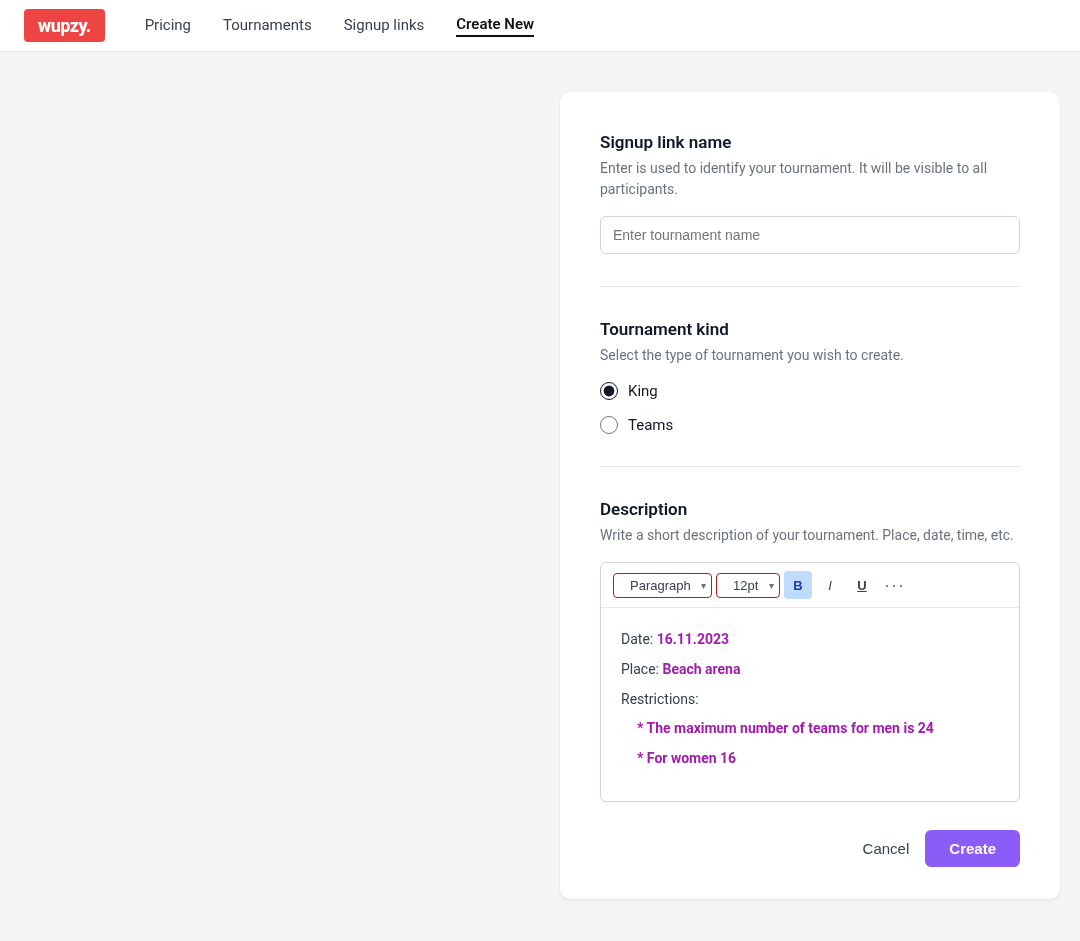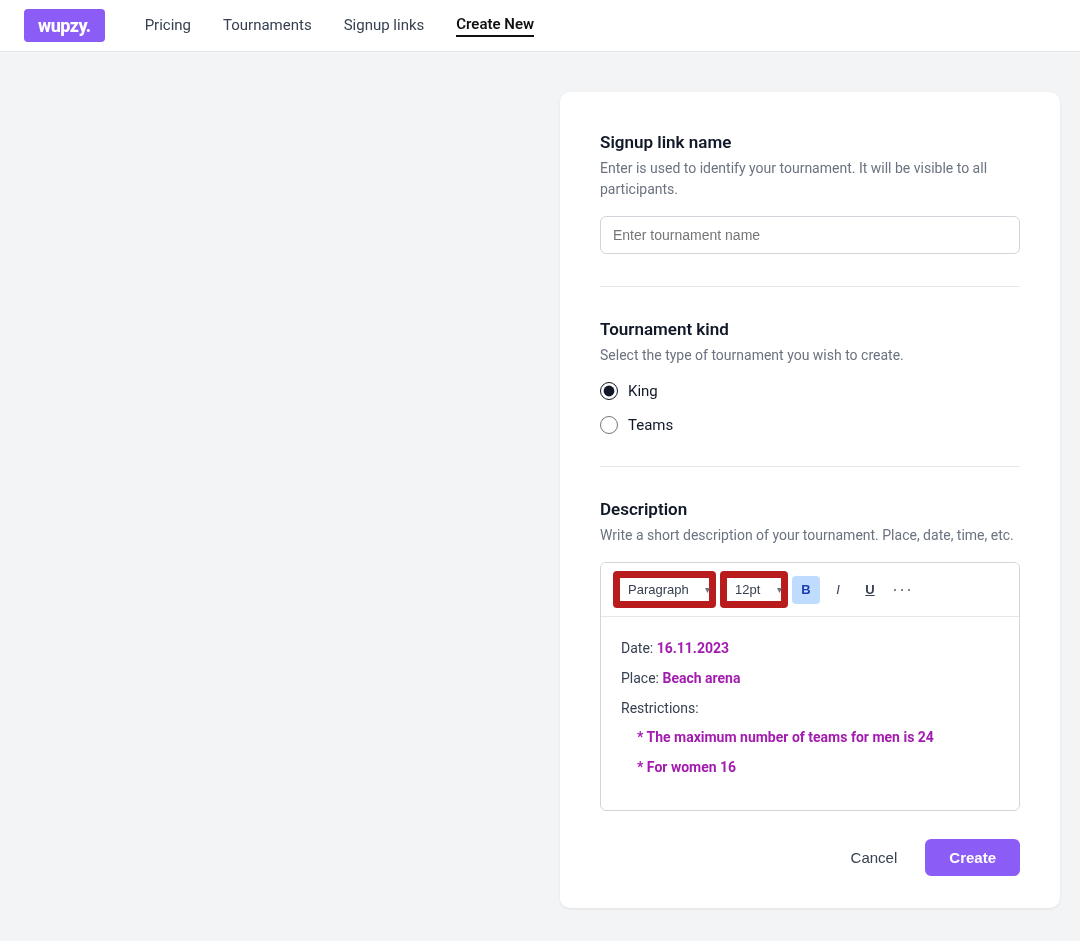--- a/index.html
+++ b/index.html
@@ -19,21 +19,21 @@
     .navbar {
       background-color: #ffffff;
       display: flex;
       align-items: center;
       padding: 0 24px;
       height: 52px;
       border-bottom: 1px solid #e5e7eb;
     }
 
     .logo {
-      background-color: #8b5cf6;
+      background-color: #ef4444;
       color: #ffffff;
       font-weight: 800;
       font-size: 18px;
       padding: 6px 14px;
       border-radius: 4px;
       margin-right: 40px;
       letter-spacing: -0.5px;
     }
 
     .nav-links {
@@ -144,23 +144,23 @@
     .editor-toolbar {
       display: flex;
       align-items: center;
       gap: 4px;
       padding: 8px 12px;
       border-bottom: 1px solid #e5e7eb;
       background: #fff;
     }
 
     .toolbar-select {
-      border: 7px solid #b91c1c;
+      border: 1px solid #b91c1c;
       border-radius: 4px;
-      padding: 4px 8px;
+      padding: 4px 16px;
       font-size: 13px;
       color: #374151;
       background: #fff;
       cursor: pointer;
       appearance: none;
       -webkit-appearance: none;
     }
 
     .toolbar-select-wrapper {
       position: relative;
@@ -239,21 +239,20 @@
 
     .editor-body .bullet {
       margin-left: 16px;
     }
 
     
     .form-actions {
       display: flex;
       justify-content: flex-end;
       align-items: center;
-      gap: 12px;
       margin-top: 28px;
     }
 
     .btn-cancel {
       background: transparent;
       border: none;
       font-size: 15px;
       color: #374151;
       cursor: pointer;
       padding: 8px 16px;

